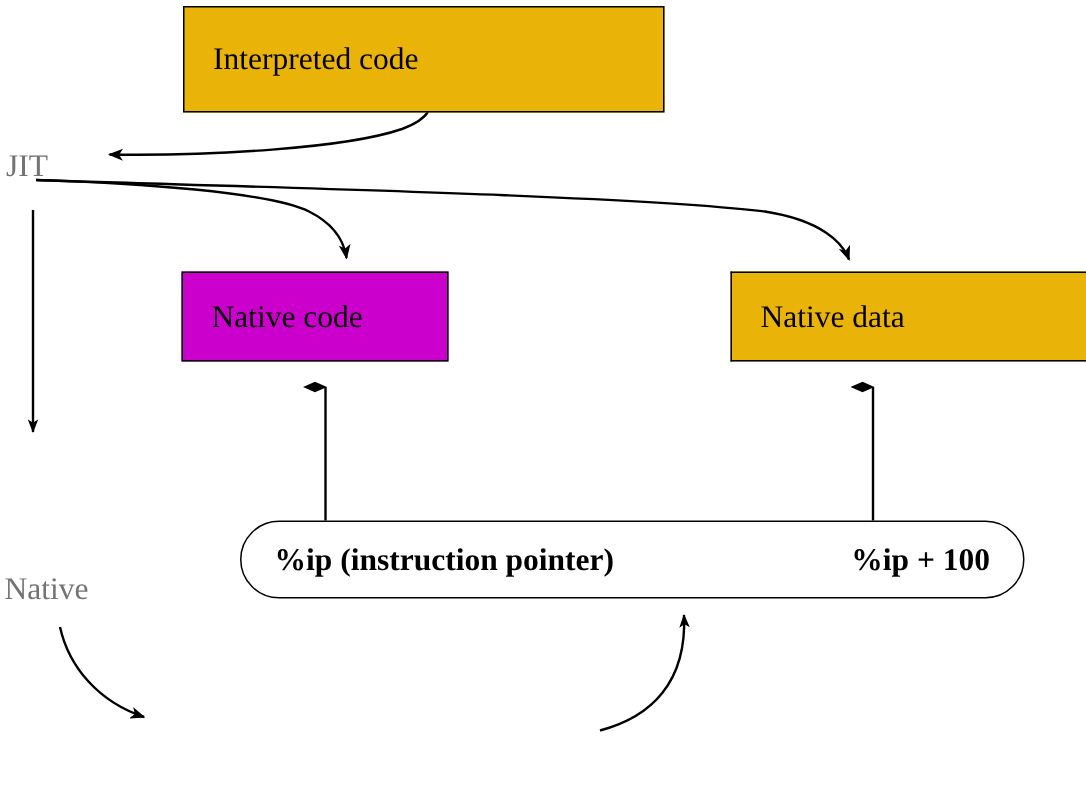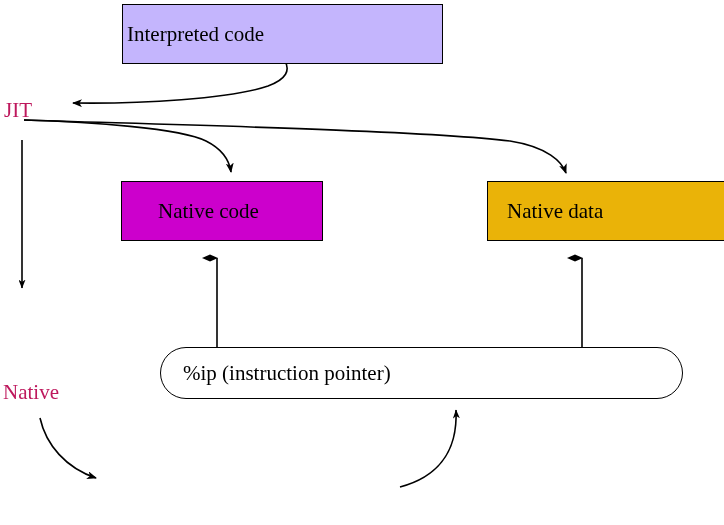--- a/index.html
+++ b/index.html
@@ -34,56 +34,57 @@
   .node-label {
     font-size: 21px;
     color: #000000;
     line-height: 1;
     white-space: nowrap;
   }
   #node-interpreted-code {
     left: 122px;
     top: 4px;
     width: 321px;
-    height: 60px;
-    background: #c4b5fd;
-    padding-left: 4px;
+    height: 71px;
+    background: #eab308;
+    padding-left: 19px;
   }
   #node-native-code {
     left: 121px;
     top: 181px;
-    width: 202px;
+    width: 178px;
     height: 60px;
     background: #cc00cc;
-    padding-left: 36px;
+    padding-left: 19px;
   }
   #node-native-data {
     left: 461px;
     top: 181px;
     width: 263px;
     height: 60px;
     background: #eab308;
     padding-left: 19px;
     border-right: none;
     margin-left: 26px;
   }
   #node-ip-box {
     left: 160px;
     top: 347px;
     width: 523px;
     height: 52px;
     background: #ffffff;
     border-radius: 26px;
     padding: 0 22px;
     justify-content: space-between;
+    font-weight: bold;
   }
   .free-text {
     position: absolute;
     font-size: 21px;
-    color: #be185d;
+    color: #737373;
     line-height: 33px;
     white-space: pre;
   }
   #text-jit {
     left: 4px;
     top: 94px;
   }
   #text-execute-native {
     left: 3px;
     top: 310px;
@@ -135,20 +136,21 @@
   <div class="node" id="node-native-code">
     <span class="node-label">Native code</span>
   </div>
 
   <div class="node" id="node-native-data">
     <span class="node-label">Native data</span>
   </div>
 
   <div class="node" id="node-ip-box">
     <span class="node-label">%ip (instruction pointer)</span>
+    <span class="node-label">%ip + 100</span>
   </div>
 
   <div class="free-text" id="text-jit">JIT</div>
 
   <div class="free-text" id="text-execute-native">
     <div>Native</div>
     
   </div>
 
   <div class="free-text" id="text-instruction-detail">

